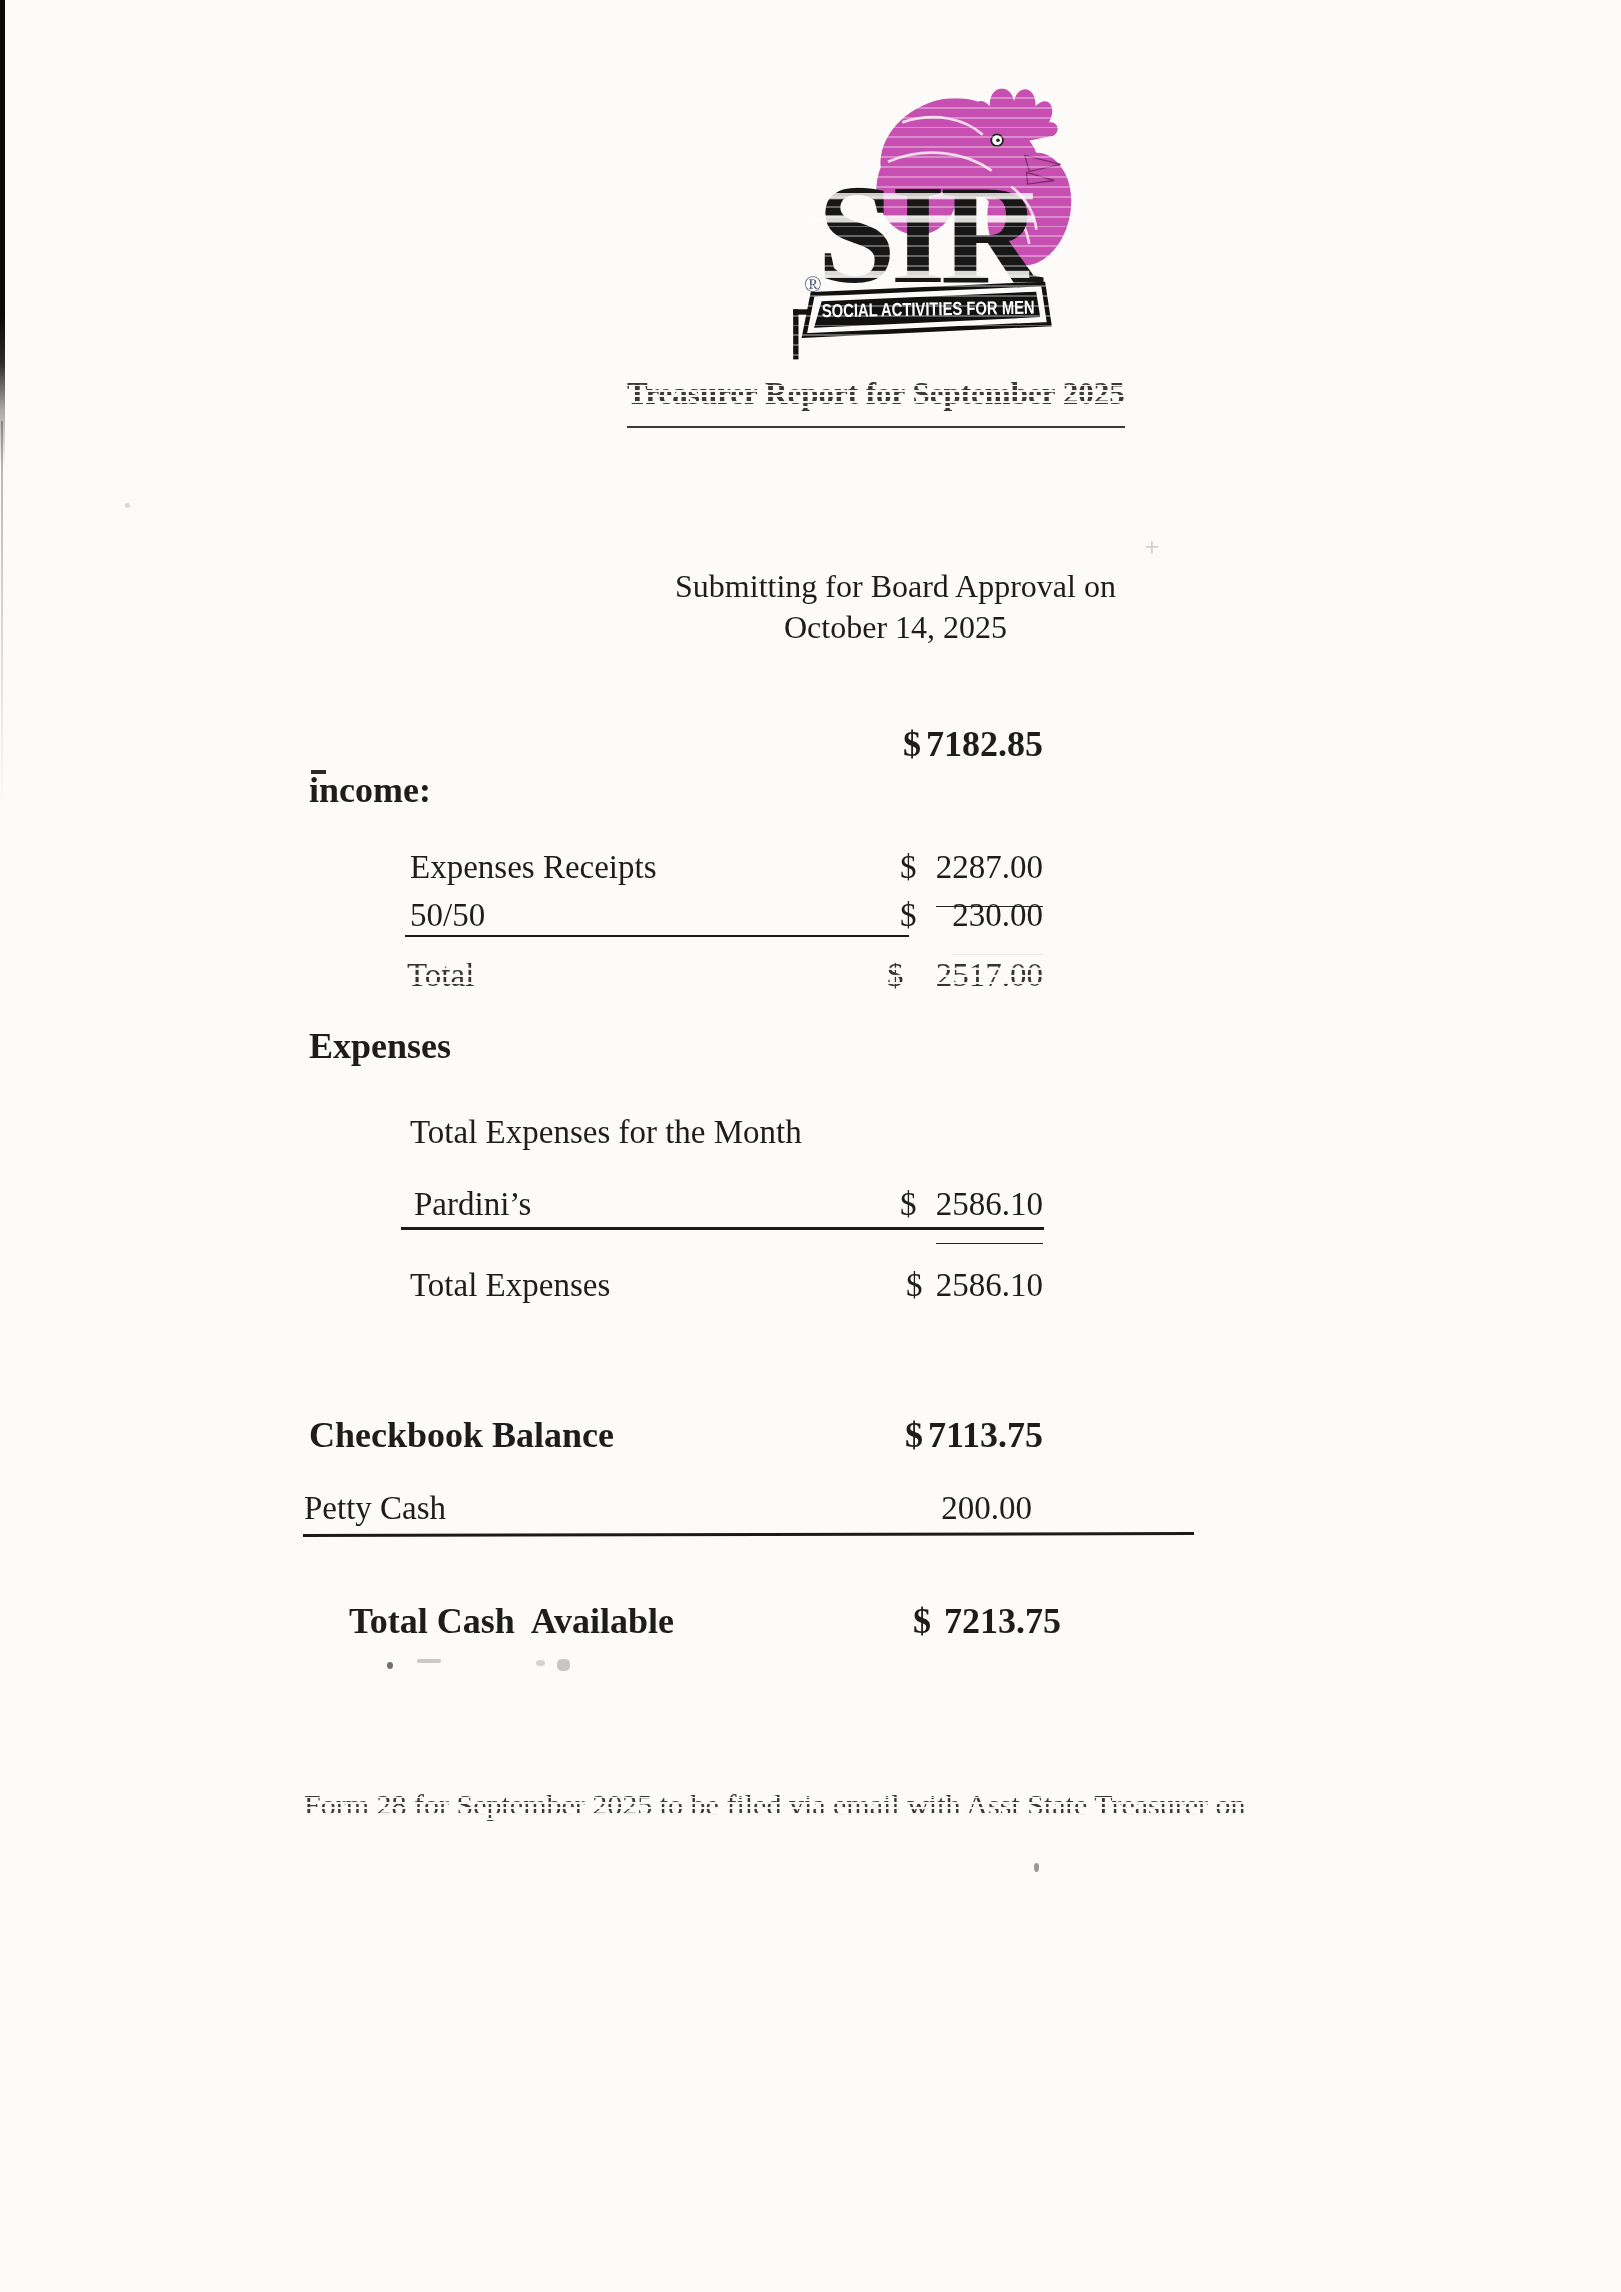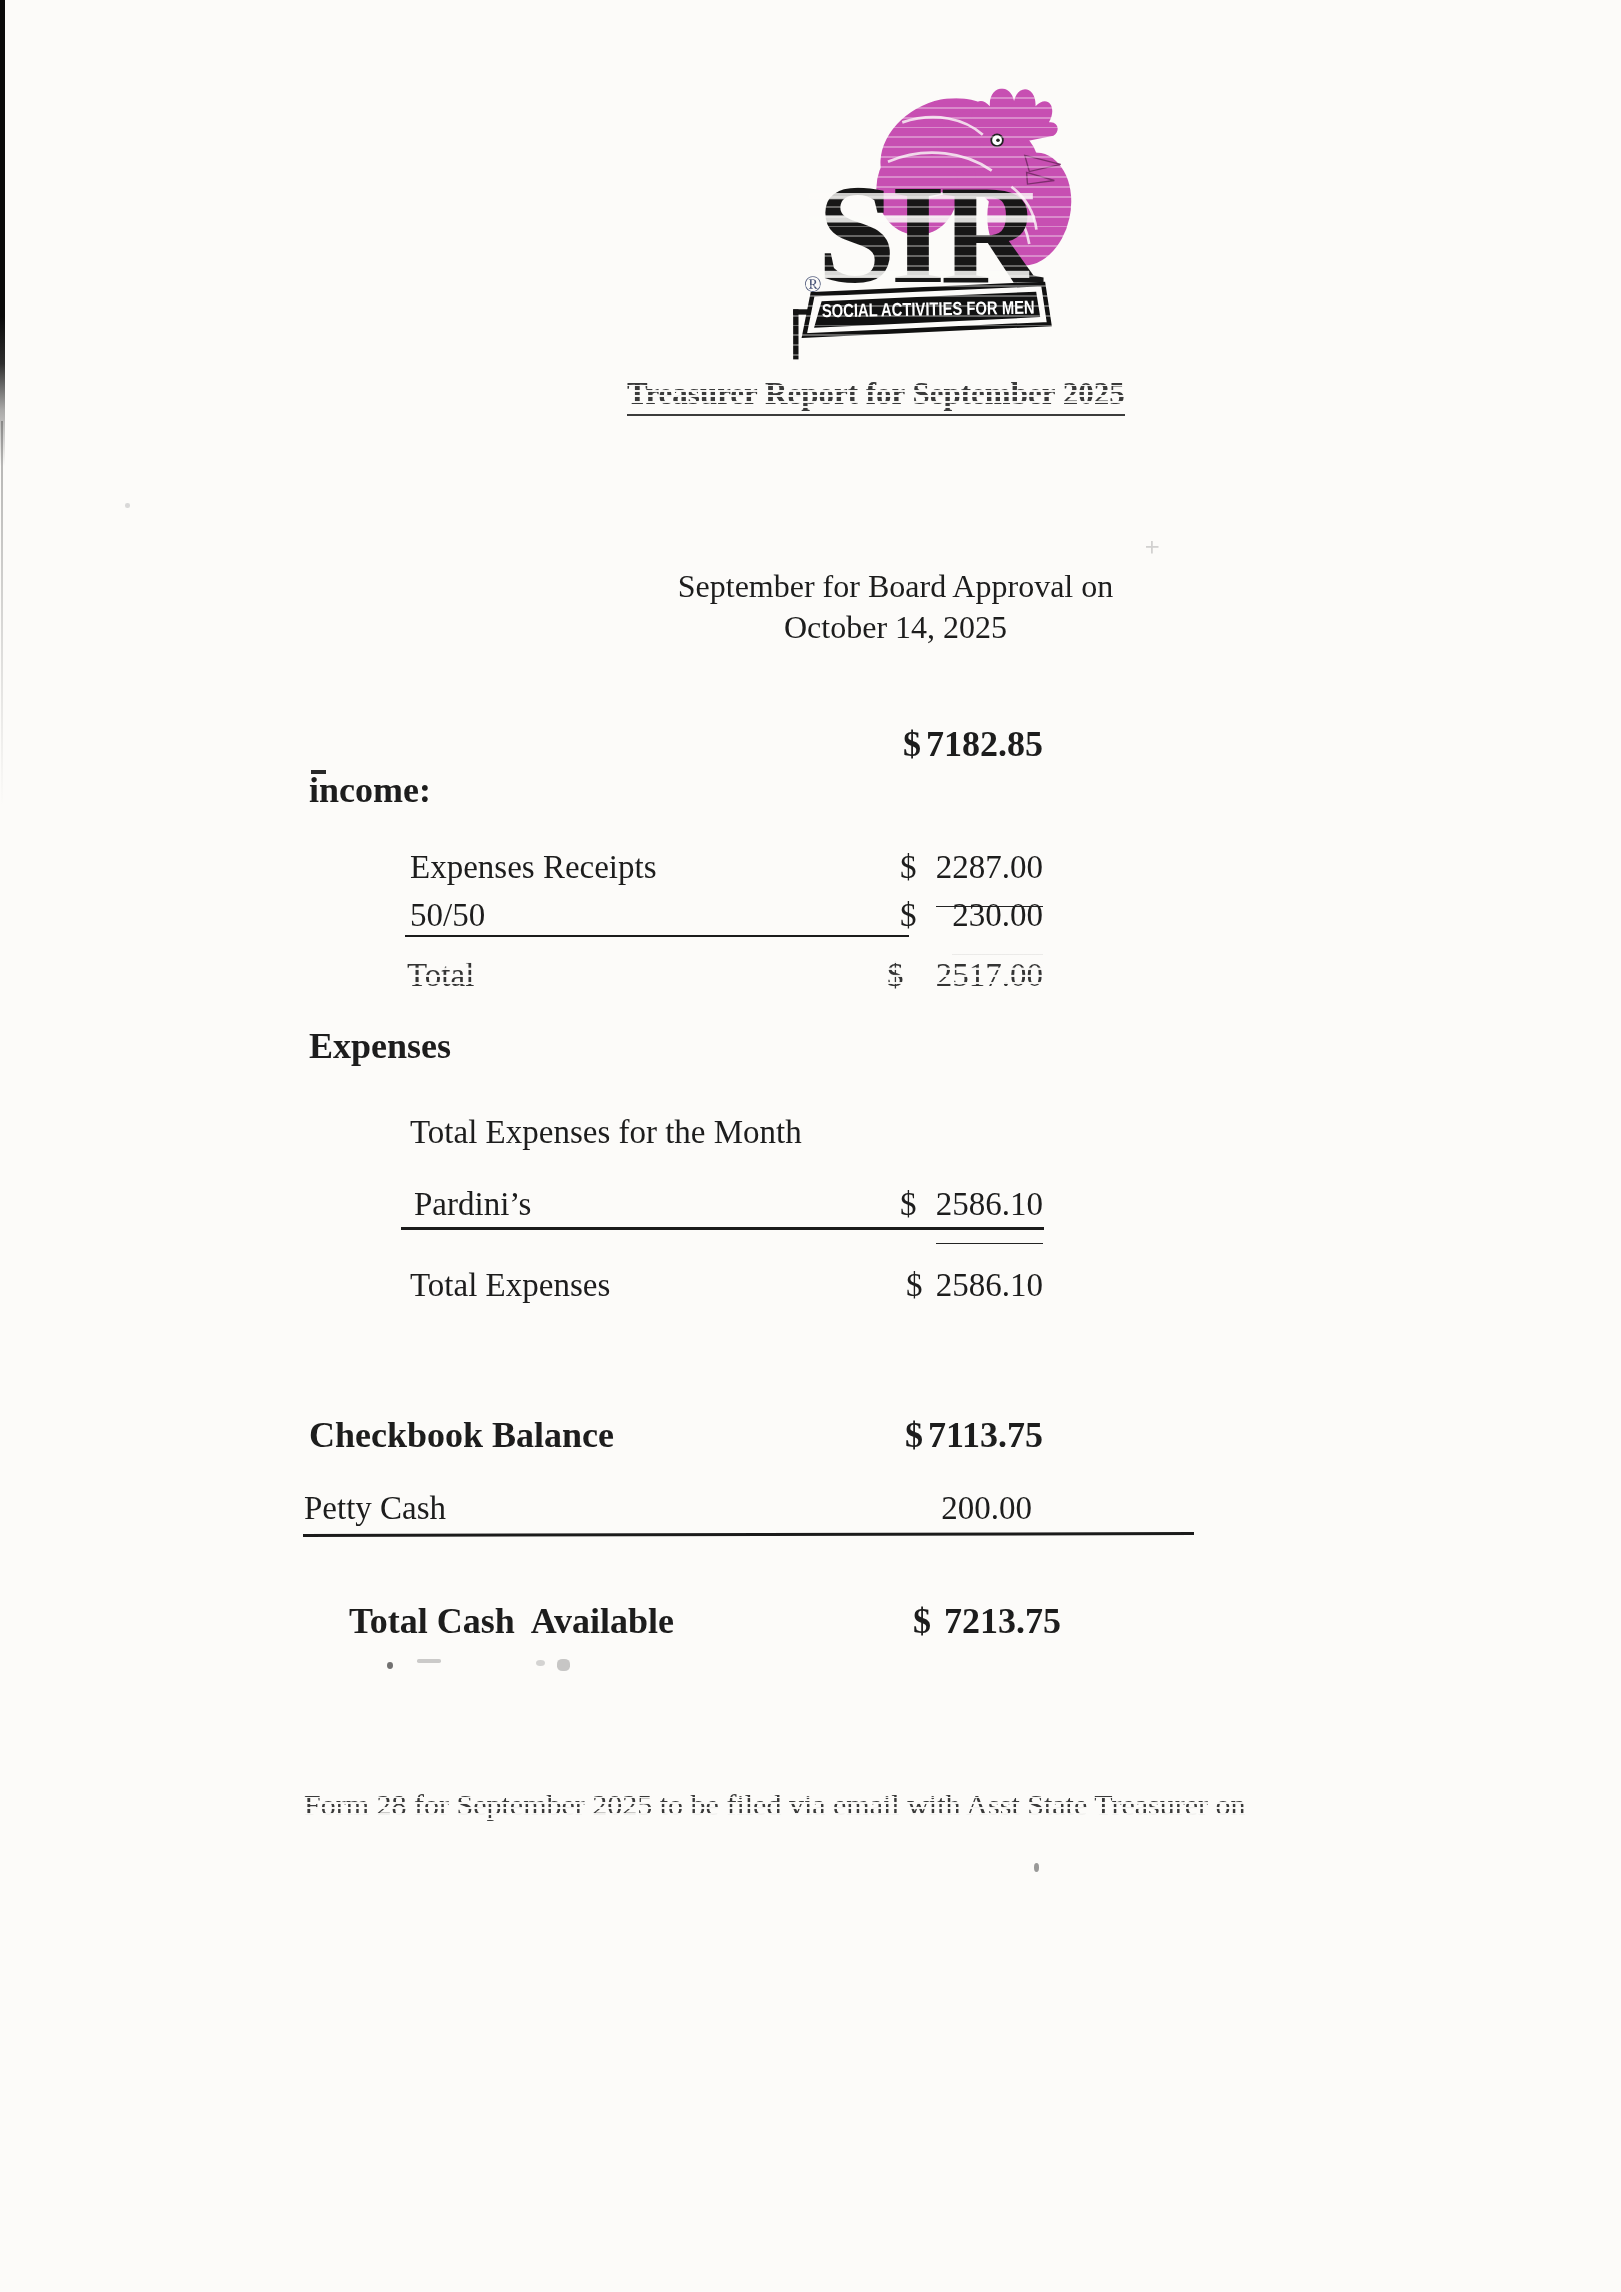--- a/index.html
+++ b/index.html
@@ -16,21 +16,21 @@
     background:linear-gradient(180deg,rgba(60,60,60,.4),rgba(60,60,60,0));}
   
   .logo{position:absolute;left:752px;top:79px;width:322px;height:296px;}
   .sir-text{font-family:"Liberation Serif",serif;font-weight:bold;font-size:158px;letter-spacing:-6px;fill:#171717;}
   .banner-text{font-family:"Liberation Sans",sans-serif;font-weight:bold;font-size:21px;fill:#ffffff;}
   .reg-mark{font-family:"Liberation Serif",serif;font-size:26px;fill:#4a5578;}
   .logo::after{content:"";position:absolute;inset:0;pointer-events:none;
     background:repeating-linear-gradient(180deg,rgba(252,251,249,0) 0 8px,rgba(252,251,249,.35) 8px 9.9px);}
   
   .title{position:absolute;left:627px;top:376px;font-weight:bold;font-size:31px;}
-  .title-text{display:inline-block;border-bottom:2.7px solid #3c3c3c;padding-bottom:2px;font-family:Liberation Serif, serif;}
+  .title-text{display:inline-block;border-bottom:2.7px solid #3c3c3c;padding-bottom:14px;font-family:Liberation Serif, serif;}
   
   .degrade{position:relative;color:#343434;}
   .degrade::after{content:"";position:absolute;inset:-3.6px 0;pointer-events:none;
     background:repeating-linear-gradient(180deg,rgba(252,251,249,0) 0 1.8px,rgba(252,251,249,.92) 2.7px 4.5px,rgba(252,251,249,0) 4.5px 7.2px);}
   .degrade-strong{position:relative;color:#3a3a3a;}
   .degrade-strong::after{content:"";position:absolute;inset:-3.6px -3.6px;pointer-events:none;
     background:repeating-linear-gradient(180deg,rgba(252,251,249,0) 0 1.8px,rgba(252,251,249,.95) 1.8px 3.6px,rgba(252,251,249,0) 3.6px 5.4px);}
   
   .submitting{position:absolute;left:627px;top:566px;width:537px;text-align:center;font-size:32px;line-height:41px;}
   
@@ -95,21 +95,21 @@
         <text class="banner-text" x="197" y="264" text-anchor="middle" textLength="238" lengthAdjust="spacingAndGlyphs">SOCIAL ACTIVITIES FOR MEN</text>
       </g>
     </svg>
   </div>
 
   <div class="title">
     <span class="title-text degrade-strong">Treasurer Report for September 2025</span>
   </div>
 
   <div class="submitting">
-    <div>September for Board Approval on</div>
+    <div>Submitting for Board Approval on</div>
     <div>October 14, 2025</div>
   </div>
 
   <div class="row bold-row" style="top:724px">
     <span class="cur" style="left:903px">$</span>
     <span class="val">7182.85</span>
   </div>
 
   <div class="row bold-row" style="top:770px">
     <span class="label" style="left:309px">income:</span>

